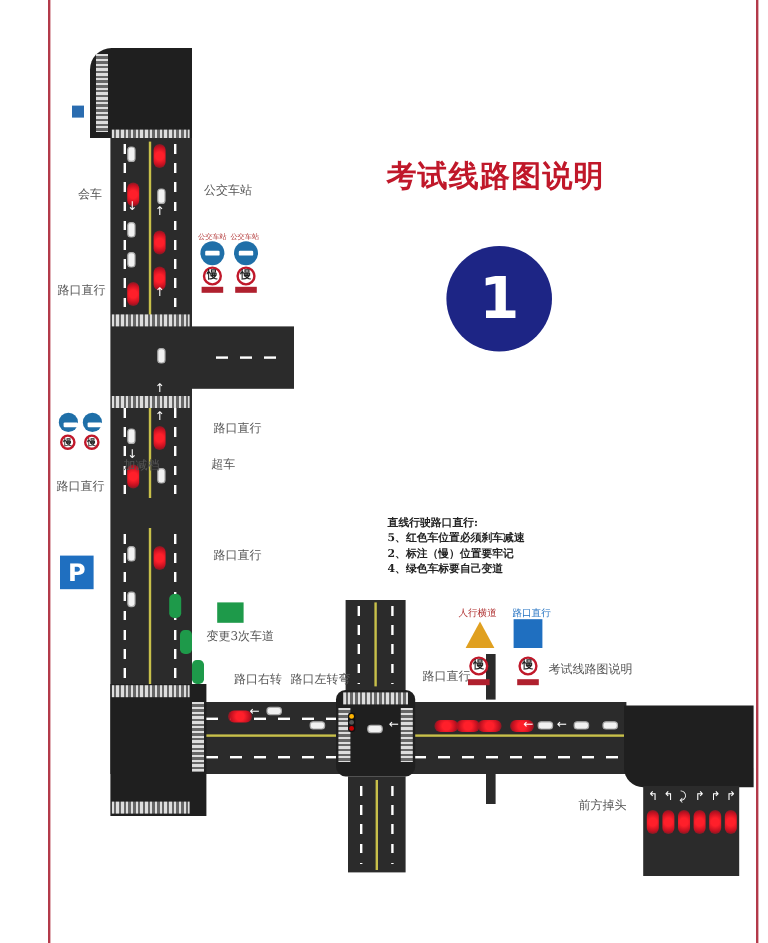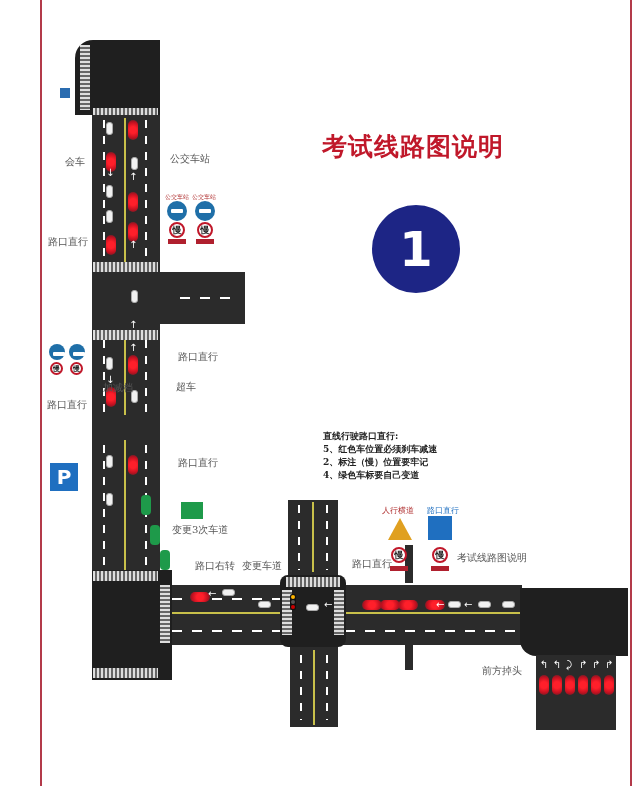--- a/index.html
+++ b/index.html
@@ -163,21 +163,21 @@
 <div class="lbl" style="left:65px;top:155px;font-family:Liberation Mono, monospace;">会车</div>
 <div class="lbl" style="left:170px;top:152px;">公交车站</div>
 <div class="lbl" style="left:48px;top:235px;">路口直行</div>
 <div class="lbl" style="left:178px;top:350px;">路口直行</div>
 <div class="lbl" style="left:55px;top:381px;margin-left:48px;">加减档</div>
 <div class="lbl" style="left:47px;top:398px;">路口直行</div>
 <div class="lbl" style="left:176px;top:380px;">超车</div>
 <div class="lbl" style="left:178px;top:456px;">路口直行</div>
 <div class="lbl" style="left:172px;top:523px;">变更3次车道</div>
 <div class="lbl" style="left:195px;top:559px;text-align:center;">路口右转</div>
-<div class="lbl" style="left:242px;top:559px;">变更车道</div>
+<div class="lbl" style="left:242px;top:559px;">路口左转弯</div>
 <div class="lbl" style="left:352px;top:557px;">路口直行</div>
 <div class="lbl" style="left:457px;top:551px;">考试线路图说明</div>
 <div class="lbl" style="left:482px;top:664px;">前方掉头</div>
 
 <div class="small-lbl" style="left:165px;top:193px;">公交车站</div>
 <div class="small-lbl" style="left:192px;top:193px;">公交车站</div>
 <div class="bus-sign" style="left:167px;top:201px;"></div>
 <div class="bus-sign" style="left:195px;top:201px;"></div>
 <div class="slow-sign" style="left:169px;top:222px;">慢</div>
 <div class="slow-sign" style="left:197px;top:222px;">慢</div>

